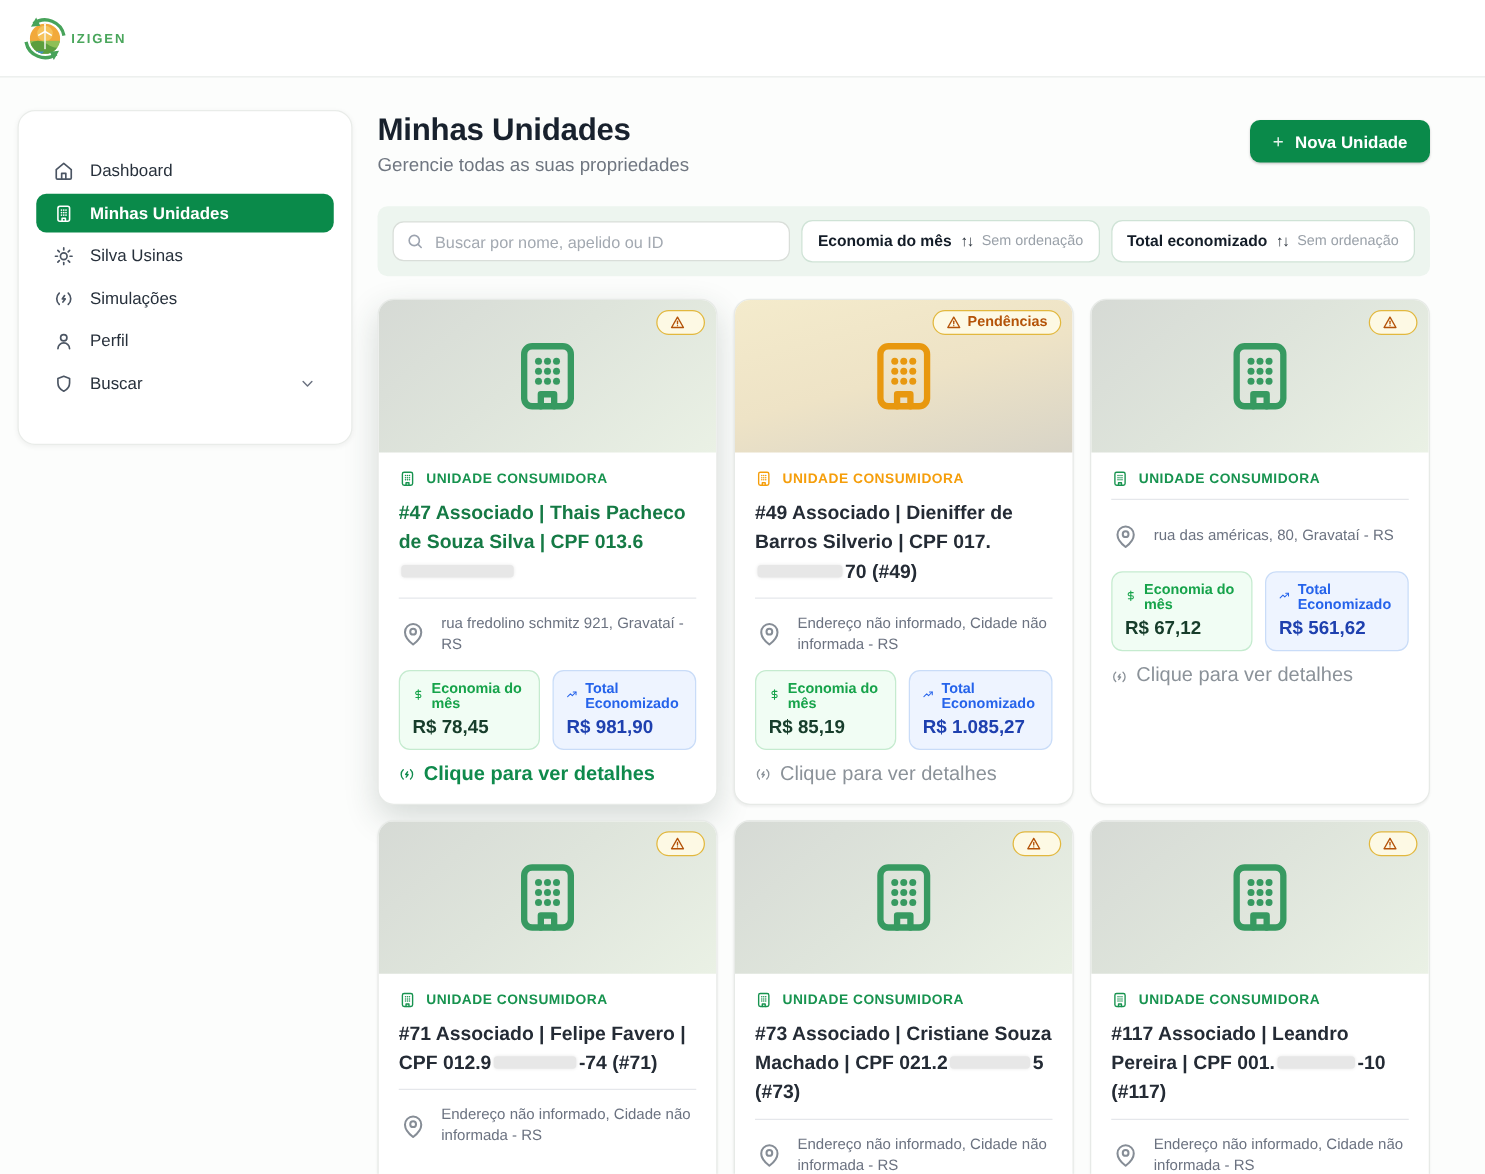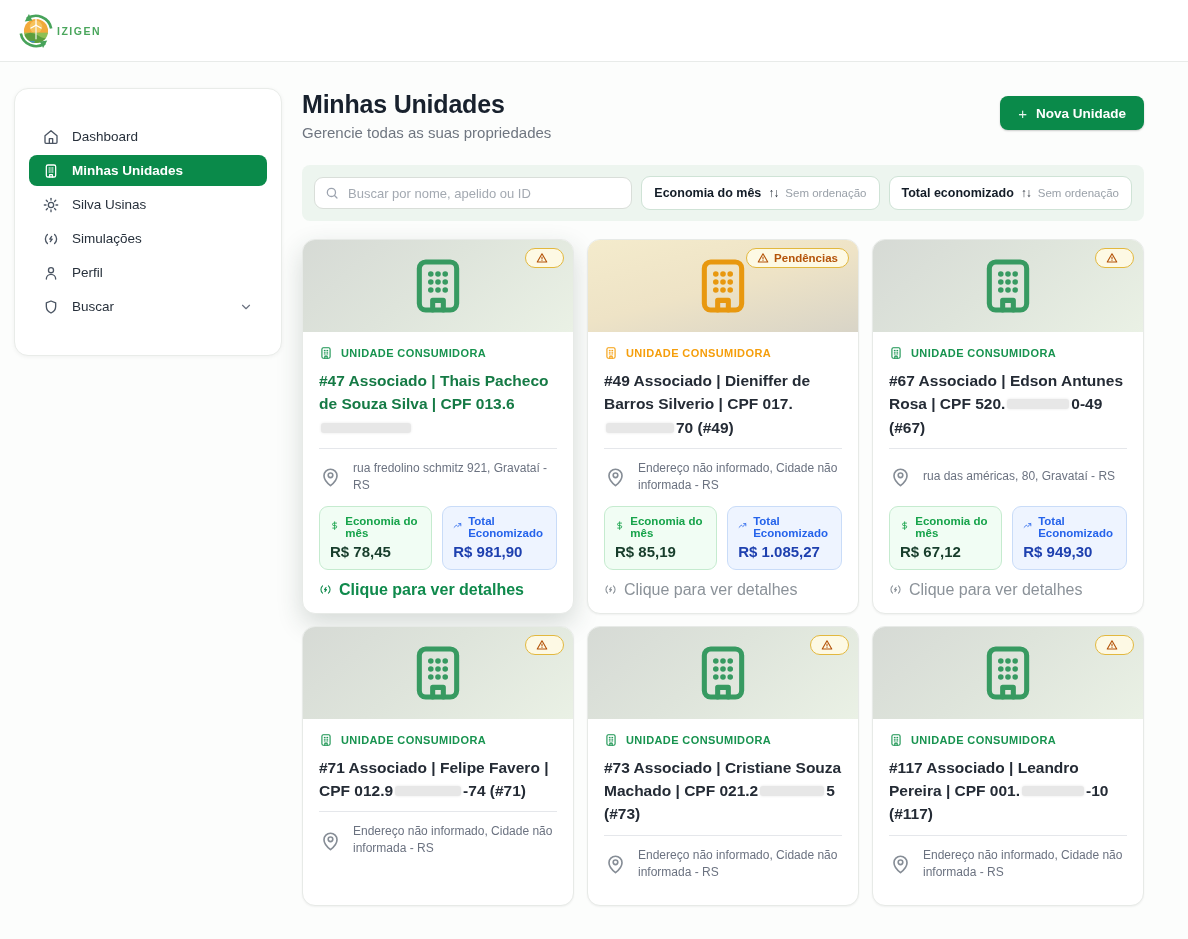--- a/index.html
+++ b/index.html
@@ -86,21 +86,21 @@
   .sorter-state{ font-size:11.5px; color:#9aa1a9; }
 
   
   .grid{ margin-top:18px; display:grid; grid-template-columns:repeat(3,1fr); gap:12px 13px; }
   .card{
     background:#fff; border:1px solid #e7eae7; border-radius:13px;
     overflow:hidden; box-shadow:0 1px 2px rgba(0,0,0,.05); cursor:pointer;
   }
   .card.highlighted{ box-shadow:0 10px 26px rgba(40,60,48,.18); }
   .card-media{
-    height:92px; position:relative;
+    height:122px; position:relative;
     display:flex; align-items:center; justify-content:center;
   }
   .card.theme-green .card-media{ background:linear-gradient(140deg,#d6dad5 0%,#dee4db 45%,#eaf1e5 100%); }
   .card.theme-amber .card-media{ background:linear-gradient(165deg,#f4ebcc 0%,#eee3c6 50%,#d8d4c7 100%); }
   .media-icon{ width:64px; height:64px; }
   .card.theme-green .media-icon{ color:#379a61; }
   .card.theme-amber .media-icon{ color:#e8980f; }
   .badge{
     position:absolute; top:8px; right:9px;
     background:#fdf9e4; border:1.5px solid #e2b83e; border-radius:999px;
@@ -554,21 +554,20 @@
                   <circle cx="12" cy="10.5" r="1.05"></circle>
                   <circle cx="14.7" cy="10.5" r="1.05"></circle>
                   <circle cx="9.3" cy="13.5" r="1.05"></circle>
                   <circle cx="12" cy="13.5" r="1.05"></circle>
                   <circle cx="14.7" cy="13.5" r="1.05"></circle>
                 </g>
               </svg>
             </span>
         <span class="type-text">UNIDADE CONSUMIDORA</span>
       </div>
-      <h3 class="card-title">#67 Associado | Edson Antunes Rosa | CPF 520.<span class="redact" style="width: 62px;"></span>0-49 (#67)</h3>
       <hr class="divider">
       <div class="addr-row">
         <span class="pin">
           <svg viewBox="0 0 24 24" fill="none" stroke="currentColor" stroke-width="1.7" stroke-linecap="round" stroke-linejoin="round">
             <path d="M12 21.5c-4.4-3.4-6.8-6.9-6.8-10.3a6.8 6.8 0 1 1 13.6 0c0 3.4-2.4 6.9-6.8 10.3z"></path>
             <circle cx="12" cy="10.8" r="2.4"></circle>
           </svg>
         </span>
         <span class="addr-text">rua das américas, 80, Gravataí - RS</span>
       </div>
@@ -588,21 +587,21 @@
         <div class="stat blue">
           <div class="stat-label">
             <span class="stat-ic">
               <svg viewBox="0 0 24 24" fill="none" stroke="currentColor" stroke-width="2.2" stroke-linecap="round" stroke-linejoin="round">
                 <polyline points="3 17 9 11 13 15 21 7"></polyline>
                     <polyline points="15 7 21 7 21 13"></polyline>
               </svg>
             </span>
             <span class="lbl stat-total-label">Total Economizado</span>
           </div>
-          <div class="stat-value stat-total-value">R$ 949,30</div>
+          <div class="stat-value stat-total-value">R$ 561,62</div>
         </div>
       </div>
       <div class="card-footer">
         <span class="detail-ic">
               <svg viewBox="0 0 24 24" fill="none" stroke="currentColor" stroke-width="2" stroke-linecap="round" stroke-linejoin="round">
                 <path d="M6.6 5.2a9.2 9.2 0 0 0 0 13.6"></path>
                 <path d="M17.4 5.2a9.2 9.2 0 0 1 0 13.6"></path>
                 <path d="m13 8.2-2.8 4h3.6L11 16"></path>
               </svg>
             </span>

